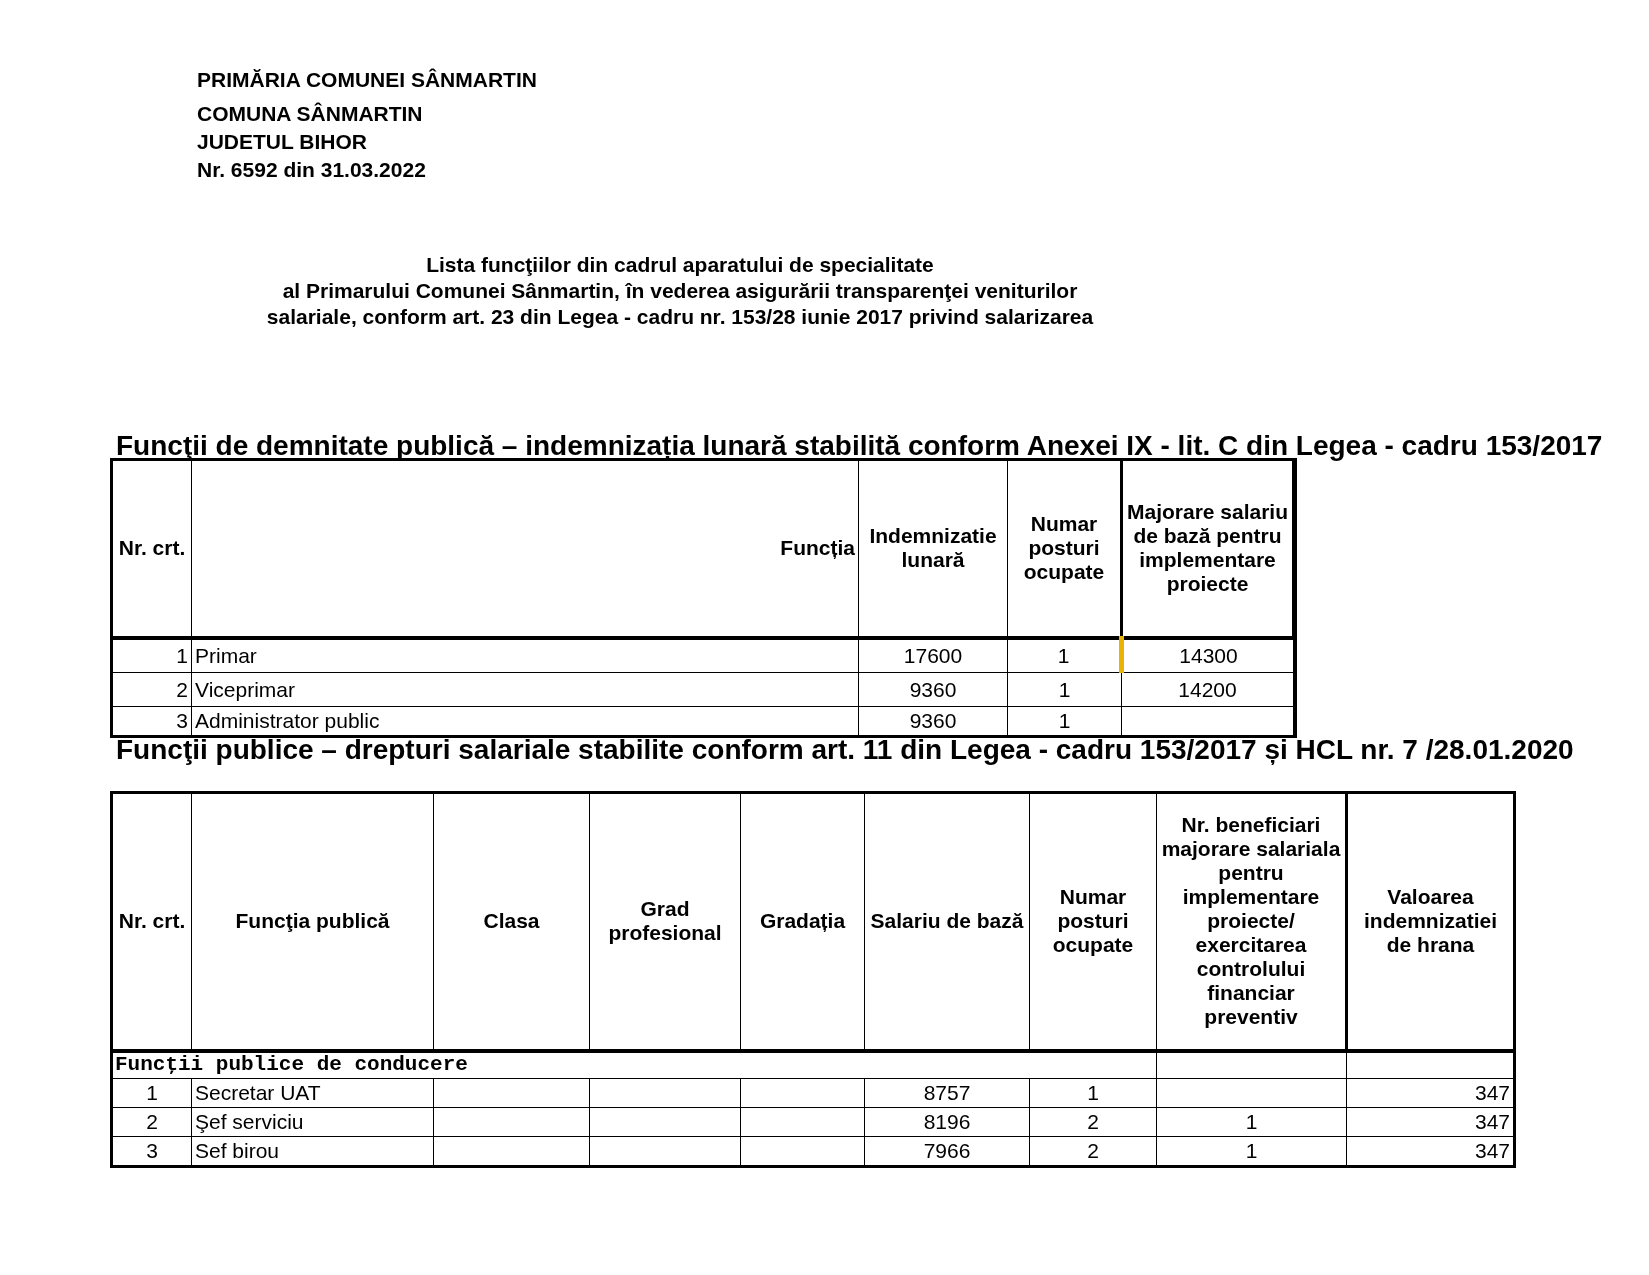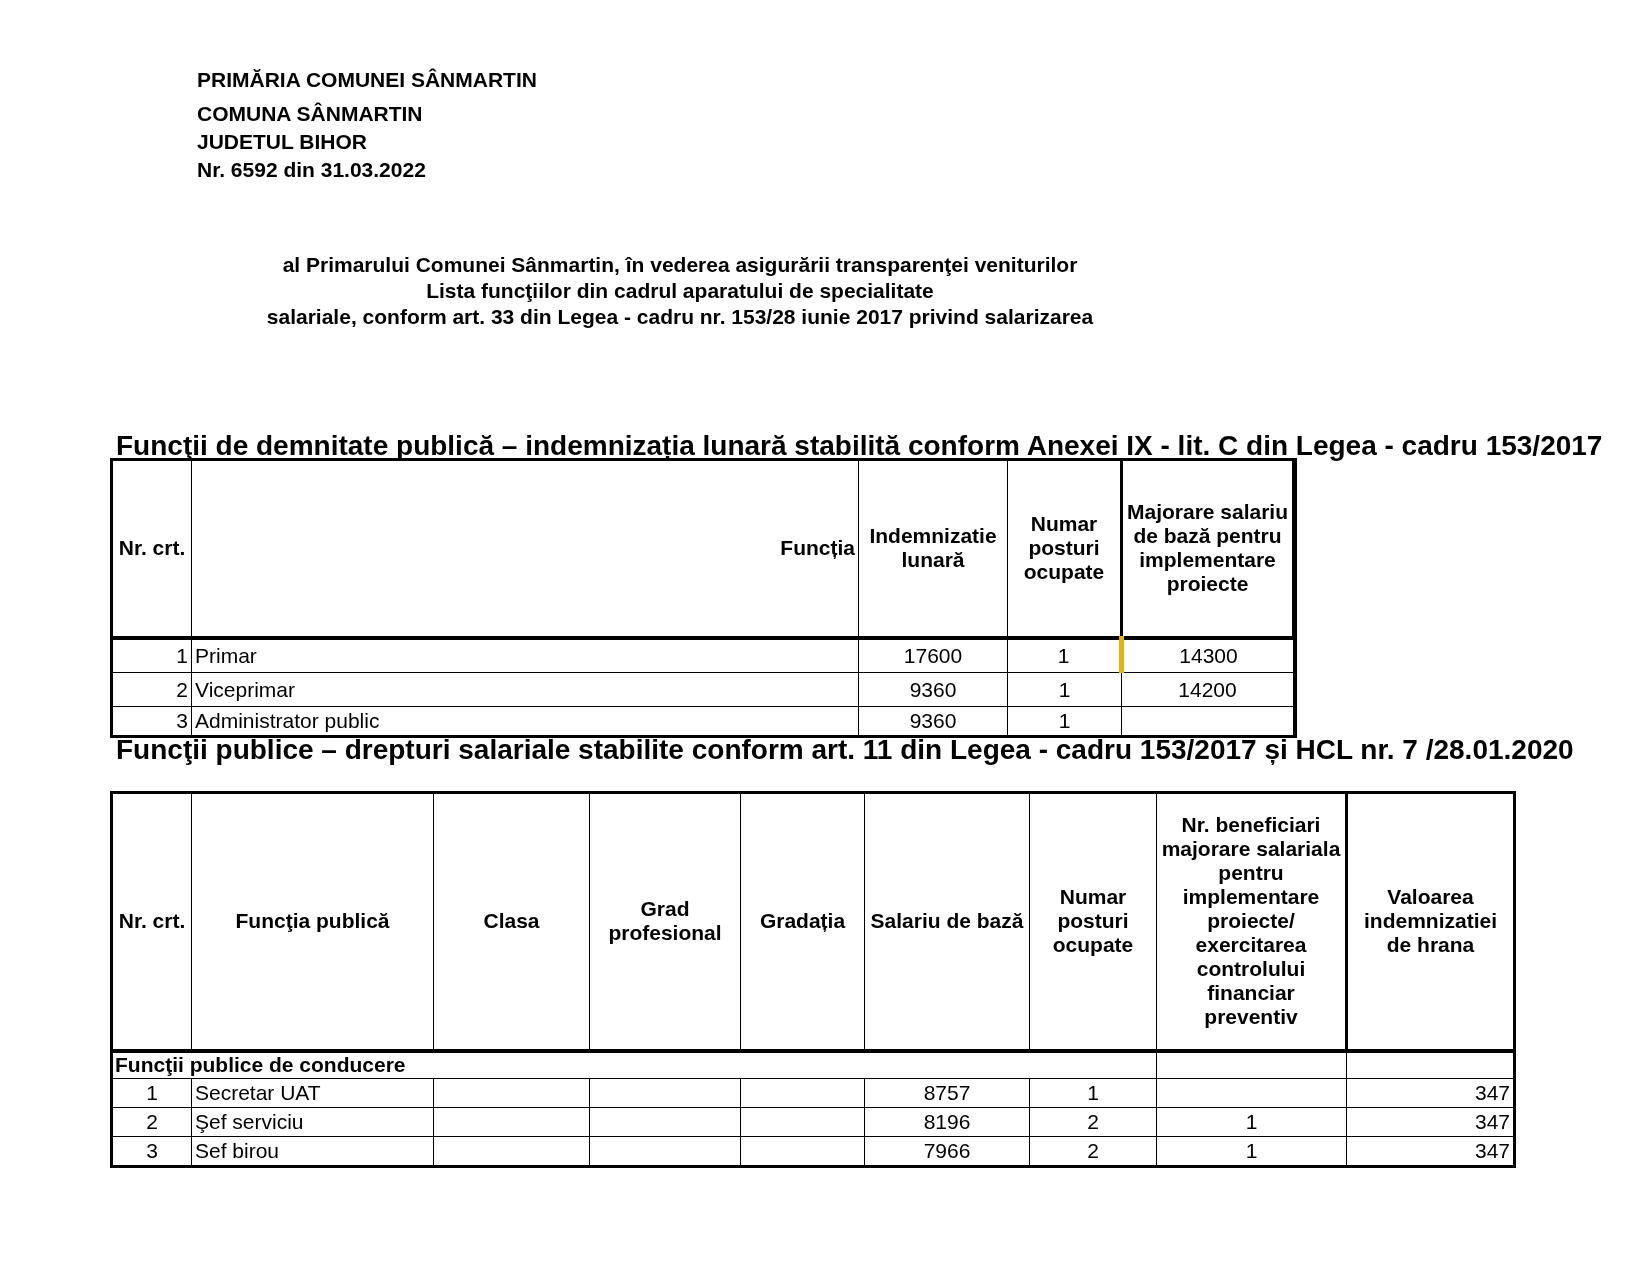--- a/index.html
+++ b/index.html
@@ -12,35 +12,35 @@
   .section { position:absolute; left:116px; font-weight:bold; font-size:28px; line-height:24px; white-space:nowrap; }
 
   table { position:absolute; border-collapse:collapse; table-layout:fixed; }
   td, th { border:1px solid #000; padding:0 3px; font-size:21px; line-height:24px; overflow:hidden; }
   th { font-weight:bold; text-align:center; vertical-align:middle; }
   .thick-outer { outline:3px solid #000; outline-offset:-1px; }
   .hdr-row th { border-bottom:4px solid #000; }
   .num-r { text-align:right; }
   .num-c { text-align:center; }
   .left { text-align:right; }
-  .group td { font-weight:bold; }
+  .group td { font-weight:bold;font-family:Liberation Mono, monospace; }
   .thickR { border-right:3px solid #000 !important; }
 </style>
 </head>
 <body>
 
 <div class="hdr" style="top:68px">PRIMĂRIA COMUNEI SÂNMARTIN</div>
 <div class="hdr" style="top:102px">COMUNA SÂNMARTIN</div>
 <div class="hdr" style="top:130px">JUDETUL BIHOR</div>
 <div class="hdr" style="top:158px">Nr.  6592 din 31.03.2022</div>
 
 <div class="title">
+  <div>Lista funcţiilor din cadrul aparatului de specialitate</div>
   <div>al Primarului Comunei Sânmartin, în vederea asigurării transparenţei veniturilor</div>
-  <div>Lista funcţiilor din cadrul aparatului de specialitate</div>
-  <div>salariale, conform art. 33 din Legea - cadru nr. 153/28 iunie 2017 privind salarizarea</div>
+  <div>salariale, conform art. 23 din Legea - cadru nr. 153/28 iunie 2017 privind salarizarea</div>
 </div>
 
 <div class="section" style="top:434px">Funcţii de demnitate publică –  indemnizația lunară stabilită conform  Anexei IX - lit. C din Legea - cadru 153/2017</div>
 
 <table class="thick-outer" style="left:112px; top:460px; width:1181px;">
   <colgroup>
     <col style="width:79px">
       <col style="width:667px">
       <col style="width:149px">
       <col style="width:114px">

